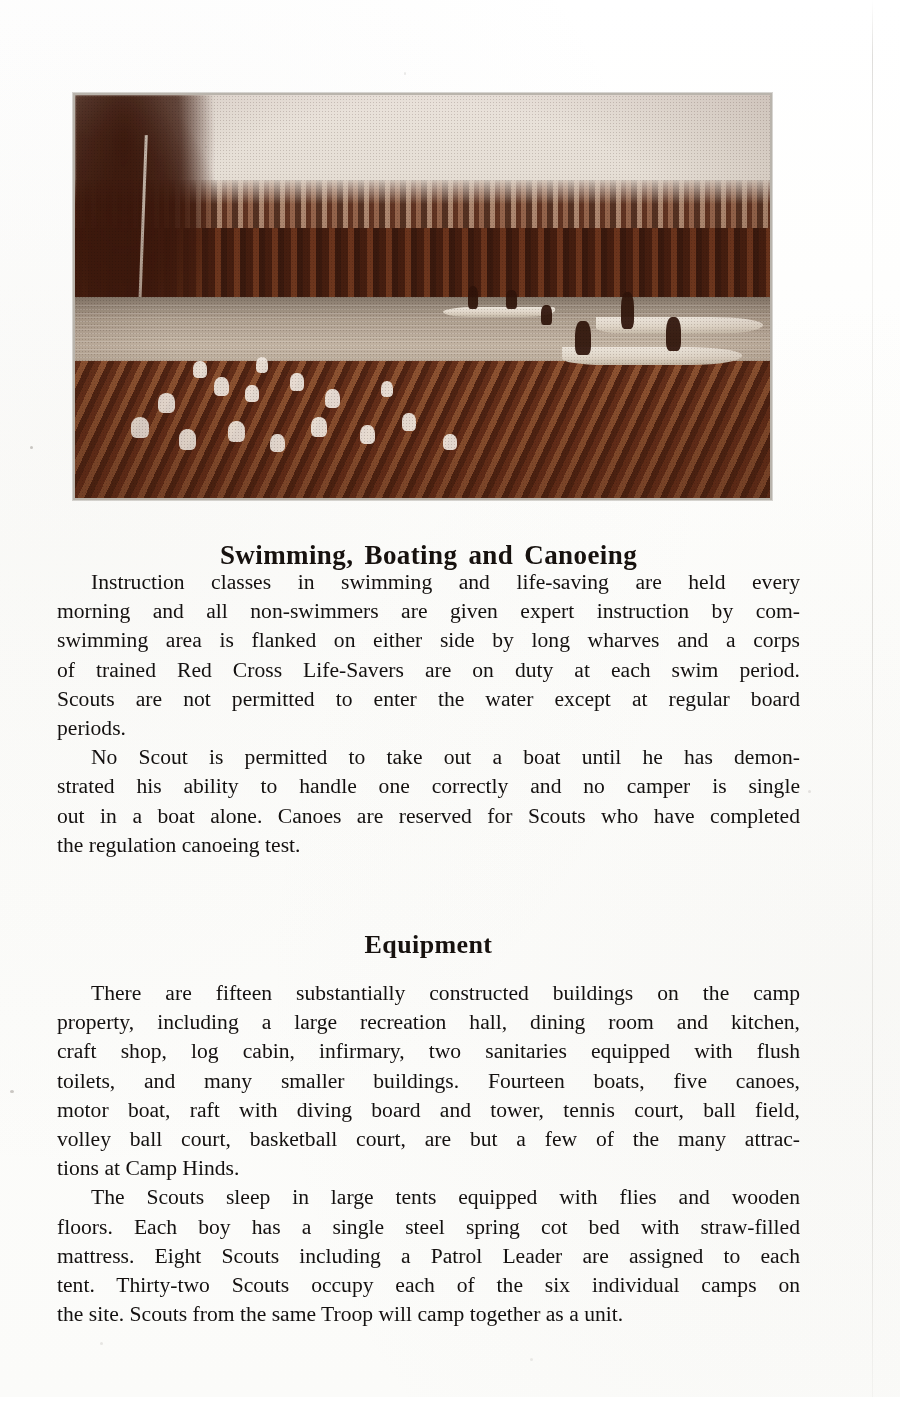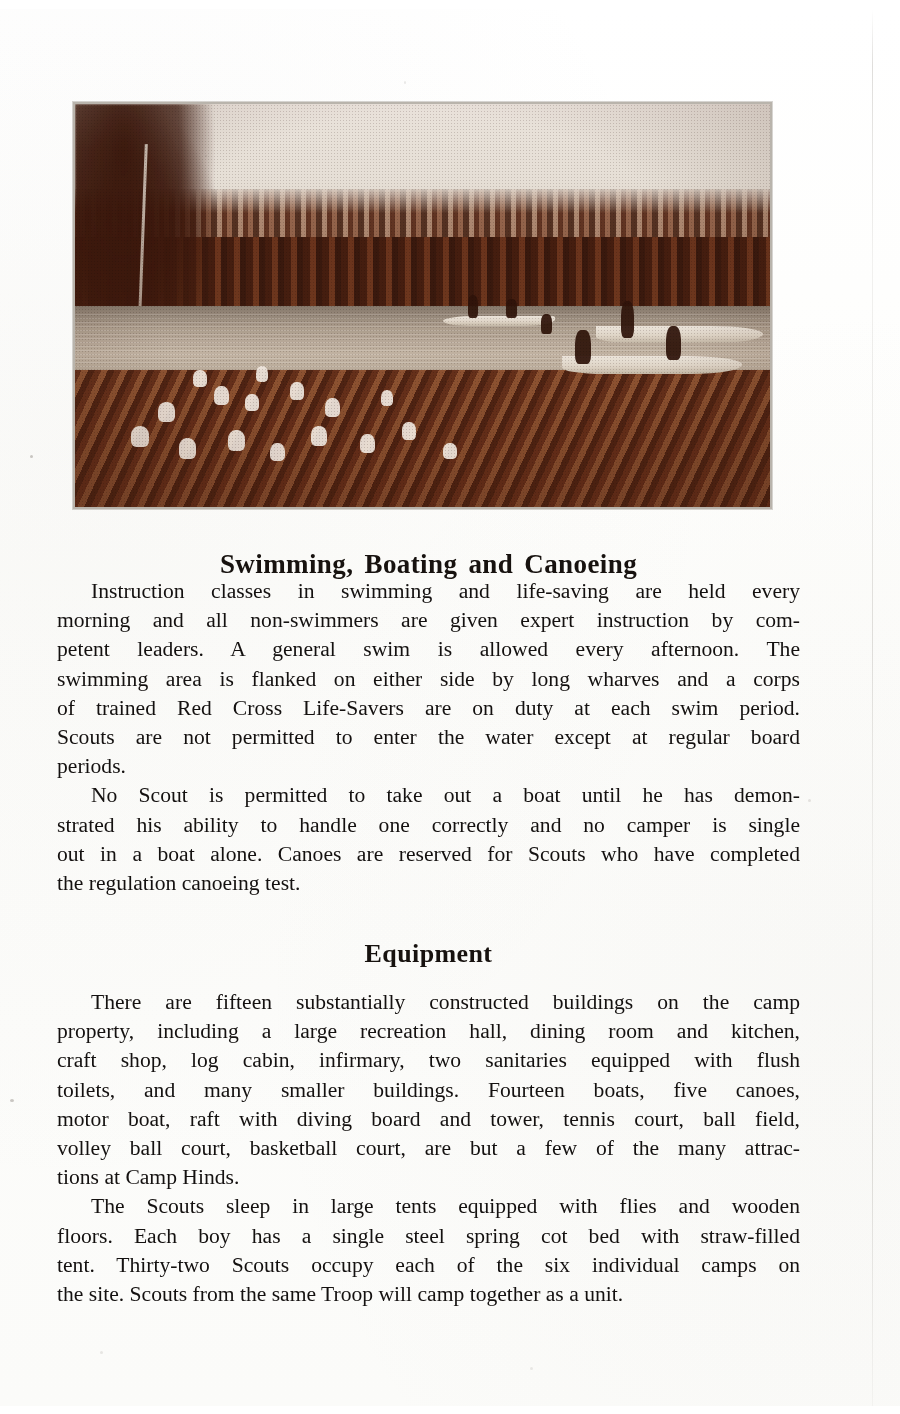--- a/index.html
+++ b/index.html
@@ -10,21 +10,20 @@
   body {
     font-family: "Liberation Serif", "DejaVu Serif", serif;
   }
 
   .page {
     position: relative;
     width: 900px;
     height: 1397px;
     background: #f9a8d4;
     overflow: hidden;
-    margin-top: 9px;
   }
 
   
   .paper-tone {
     position: absolute;
     inset: 0;
     background:
       radial-gradient(ellipse at 8% 32%, rgba(170,165,155,0.055) 0%, rgba(255,255,255,0) 55%),
       radial-gradient(ellipse at 96% 70%, rgba(175,170,160,0.05) 0%, rgba(255,255,255,0) 50%),
       linear-gradient(180deg, #ffffff 0%, #fdfdfb 40%, #fbfbf9 100%);
@@ -275,21 +274,20 @@
       <div class="ph-halftone"></div>
       <div class="ph-vignette"></div>
     </div>
   </div>
 
   <div class="heading" id="heading-swimming">Swimming, Boating and Canoeing</div>
 
   <div class="body-block" id="block-swimming">
     <div class="just-line indent">Instruction classes in swimming and life-saving are held every</div>
     <div class="just-line">morning and all non-swimmers are given expert instruction by com-</div>
-    <div class="just-line">petent leaders. A general swim is allowed every afternoon. The</div>
     <div class="just-line">swimming area is flanked on either side by long wharves and a corps</div>
     <div class="just-line">of trained Red Cross Life-Savers are on duty at each swim period.</div>
     <div class="just-line">Scouts are not permitted to enter the water except at regular board</div>
     <div class="just-line nolast">periods.</div>
 
     <div class="just-line indent">No Scout is permitted to take out a boat until he has demon-</div>
     <div class="just-line">strated his ability to handle one correctly and no camper is single</div>
     <div class="just-line">out in a boat alone. Canoes are reserved for Scouts who have completed</div>
     <div class="just-line nolast">the regulation canoeing test.</div>
   </div>
@@ -300,20 +298,21 @@
     <div class="just-line indent">There are fifteen substantially constructed buildings on the camp</div>
     <div class="just-line">property, including a large recreation hall, dining room and kitchen,</div>
     <div class="just-line">craft shop, log cabin, infirmary, two sanitaries equipped with flush</div>
     <div class="just-line">toilets, and many smaller buildings. Fourteen boats, five canoes,</div>
     <div class="just-line">motor boat, raft with diving board and tower, tennis court, ball field,</div>
     <div class="just-line">volley ball court, basketball court, are but a few of the many attrac-</div>
     <div class="just-line nolast">tions at Camp Hinds.</div>
 
     <div class="just-line indent">The Scouts sleep in large tents equipped with flies and wooden</div>
     <div class="just-line">floors. Each boy has a single steel spring cot bed with straw-filled</div>
+    <div class="just-line">mattress. Eight Scouts including a Patrol Leader are assigned to each</div>
     <div class="just-line">tent. Thirty-two Scouts occupy each of the six individual camps on</div>
     <div class="just-line nolast">the site. Scouts from the same Troop will camp together as a unit.</div>
   </div>
 
   <div class="scan-line-right"></div>
   <div class="speck" style="left:30px;top:446px;width:3px;height:3px;"></div>
   <div class="speck" style="left:10px;top:1090px;width:4px;height:3px;"></div>
   <div class="speck" style="left:205px;top:146px;width:2px;height:2px;opacity:.5;"></div>
   <div class="speck" style="left:808px;top:790px;width:3px;height:3px;opacity:.45;"></div>
   <div class="speck" style="left:100px;top:1342px;width:3px;height:3px;opacity:.4;"></div>

